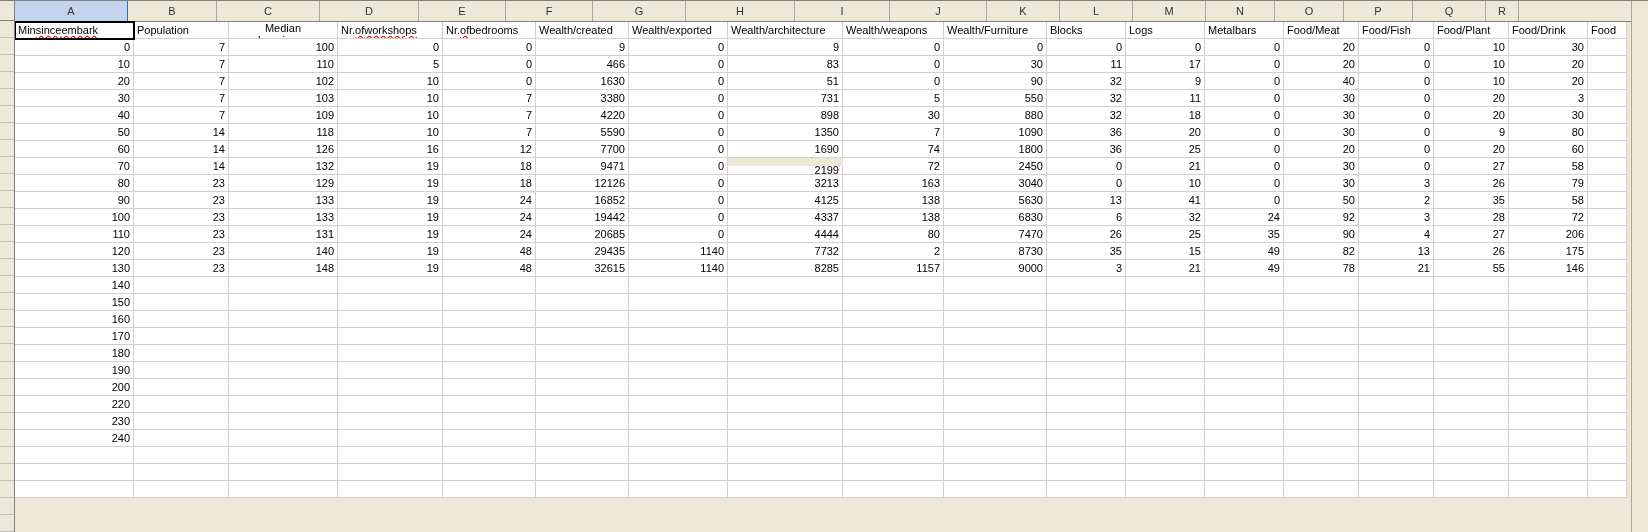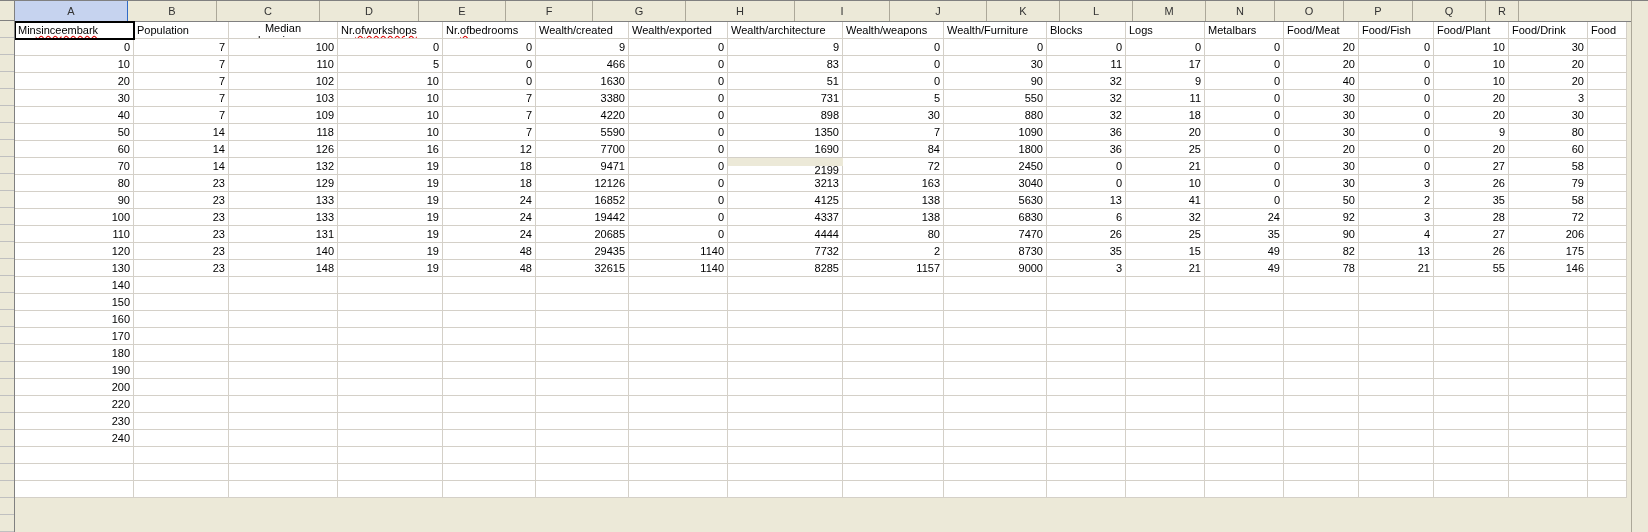--- a/index.html
+++ b/index.html
@@ -278,21 +278,21 @@
           </div>
           <div class="row">
             <div class="cell" style="width: 112px;">60</div>
             <div class="cell" style="width: 88px;">14</div>
             <div class="cell" style="width: 102px;">126</div>
             <div class="cell" style="width: 98px;">16</div>
             <div class="cell" style="width: 86px;">12</div>
             <div class="cell" style="width: 86px;">7700</div>
             <div class="cell" style="width: 92px;">0</div>
             <div class="cell" style="width: 108px;">1690</div>
-            <div class="cell" style="width: 94px;">84</div>
+            <div class="cell" style="width: 94px;">74</div>
             <div class="cell" style="width: 96px;">1800</div>
             <div class="cell" style="width: 72px;">36</div>
             <div class="cell" style="width: 72px;">25</div>
             <div class="cell" style="width: 72px;">0</div>
             <div class="cell" style="width: 68px;">20</div>
             <div class="cell" style="width: 68px;">0</div>
             <div class="cell" style="width: 68px;">20</div>
             <div class="cell" style="width: 72px;">60</div>
             <div class="cell" style="width: 32px;"></div>
           </div>

